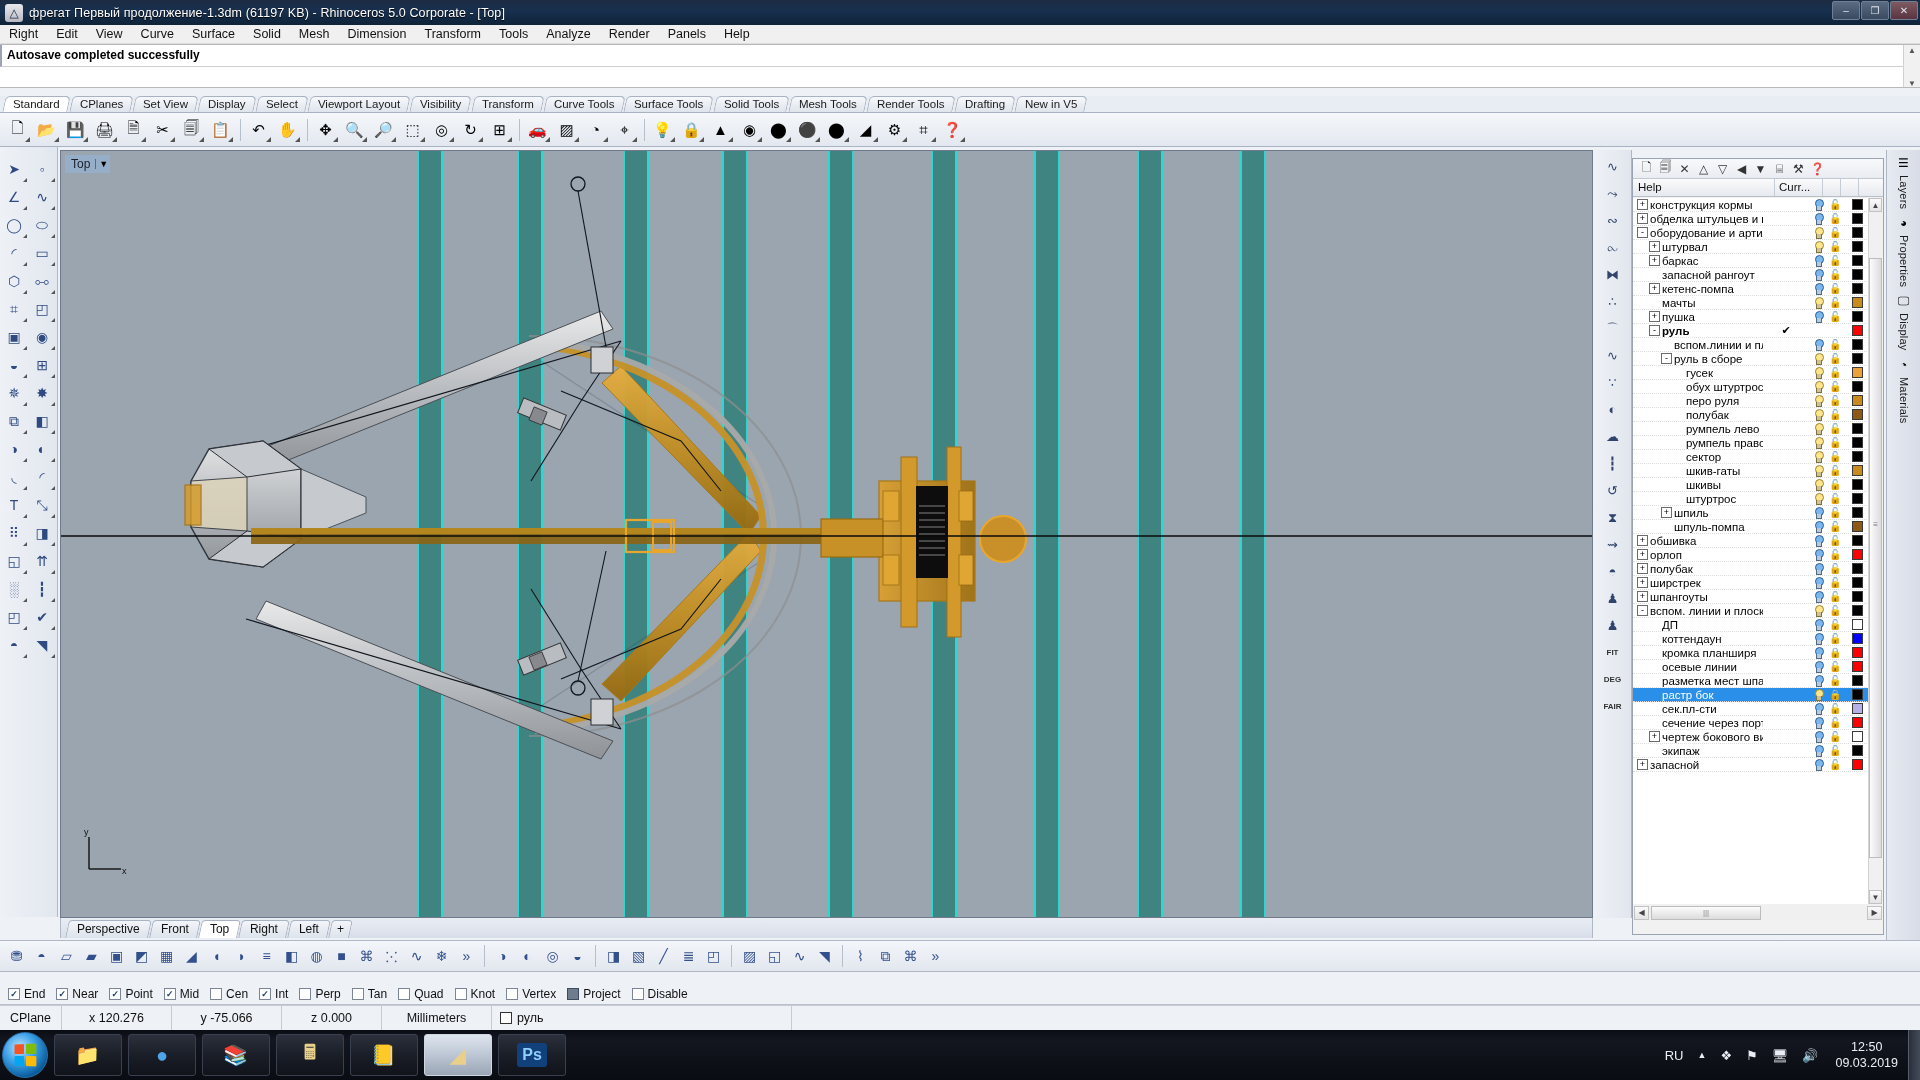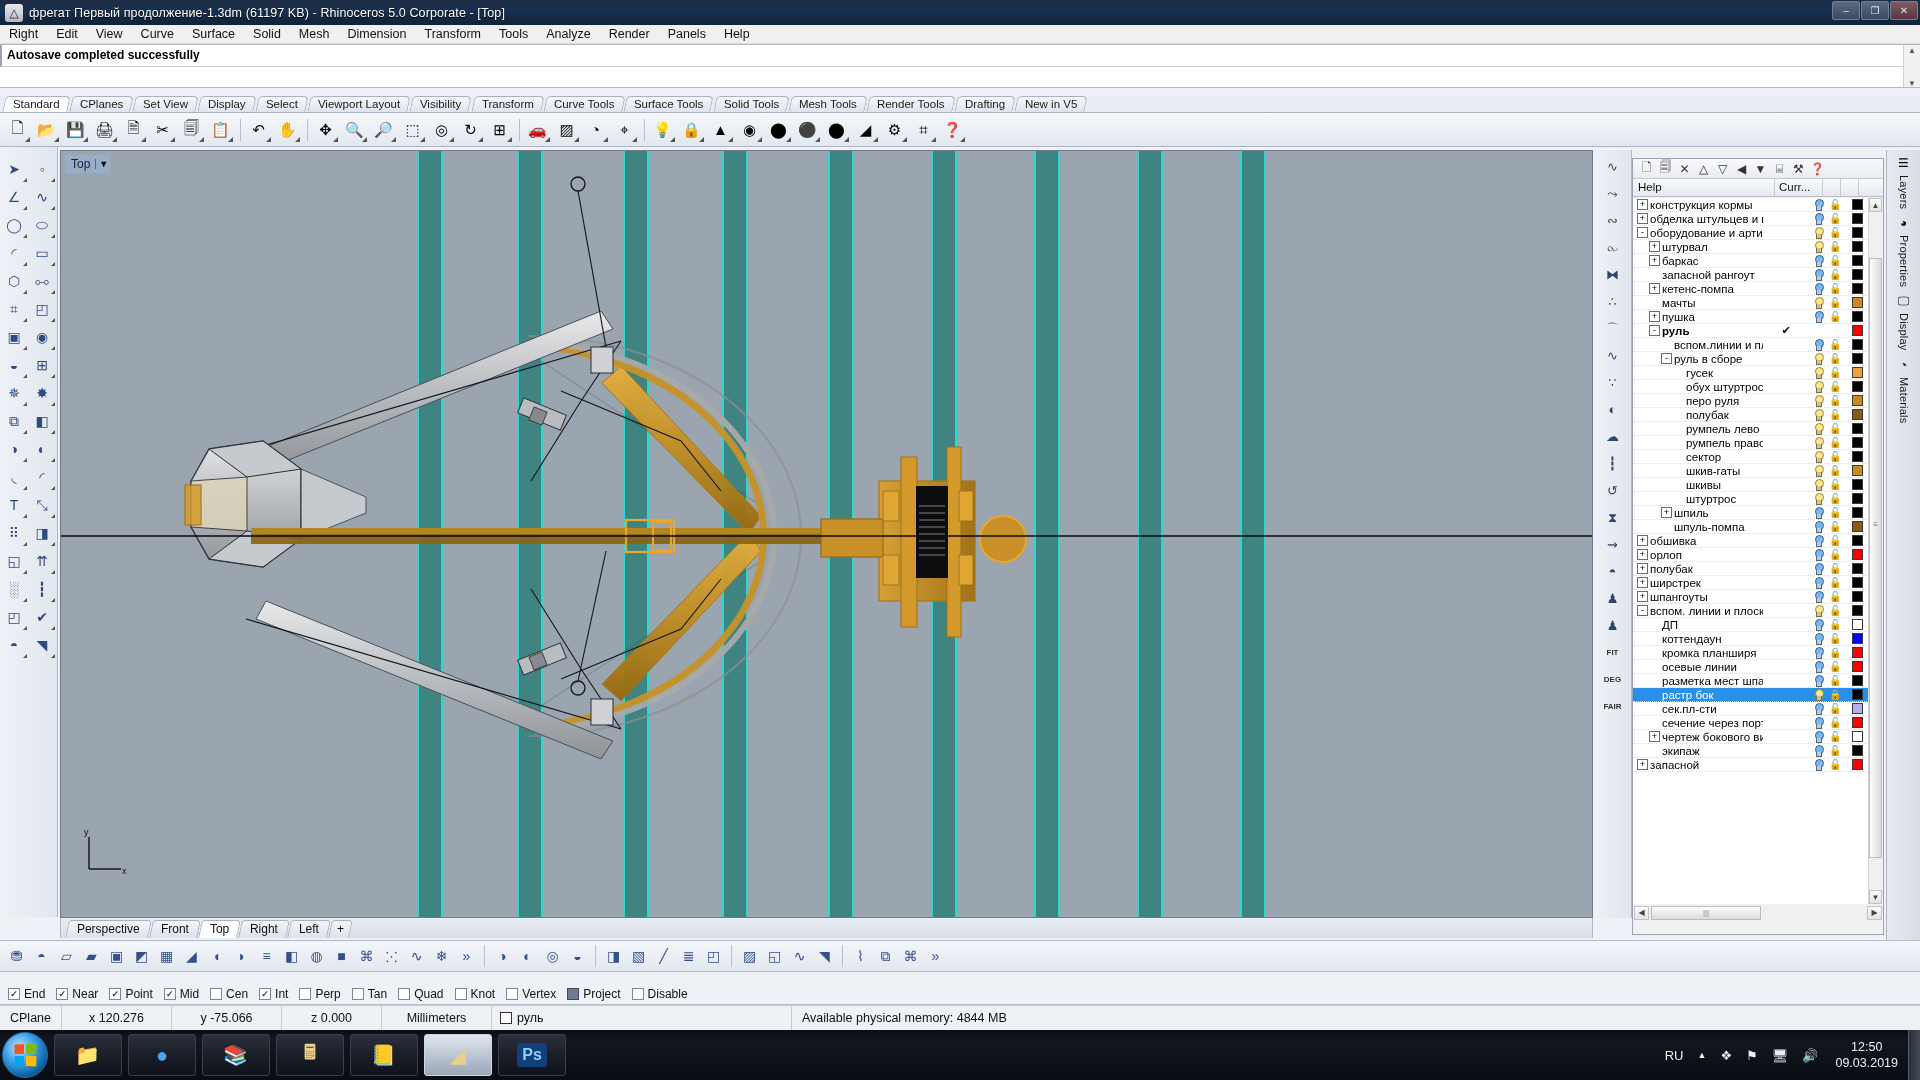--- a/index.html
+++ b/index.html
@@ -1308,21 +1308,20 @@
   <div class="statusbar">
     <div class="sb-cell">CPlane</div>
     <div class="sb-cell" style="min-width:110px">x 120.276</div>
     <div class="sb-cell" style="min-width:110px">y -75.066</div>
     <div class="sb-cell" style="min-width:100px">z 0.000</div>
     <div class="sb-cell" style="min-width:110px">Millimeters</div>
     <div class="sb-layer">
       <span class="sw"></span>
       <span>руль</span>
     </div>
-    <div class="sb-cell mem">Available physical memory: 4844 MB</div>
   </div>
 
   <div class="taskbar">
     <div class="start">
       <div class="logo">
         <i style="background:#f35325"></i>
           <i style="background:#81bc06"></i>
         <i style="background:#05a6f0"></i>
           <i style="background:#ffba08"></i>
       </div>

